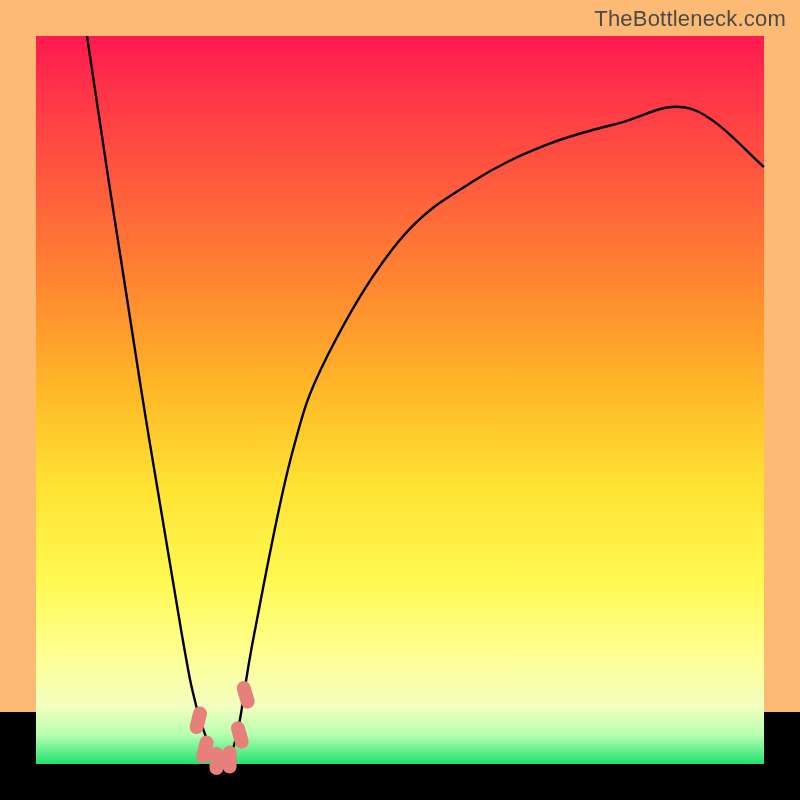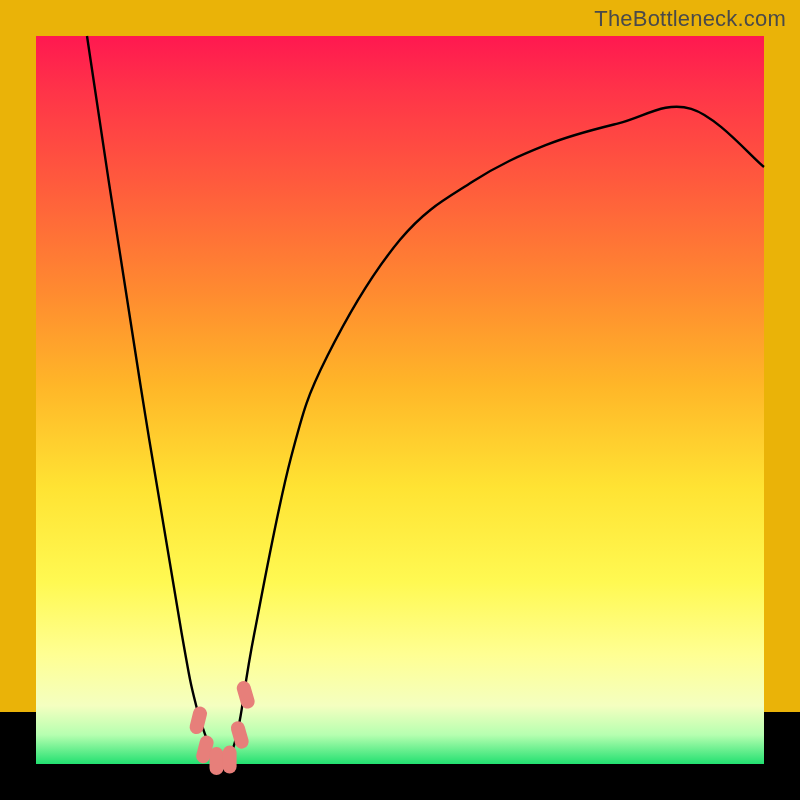--- a/index.html
+++ b/index.html
@@ -10,21 +10,21 @@
     overflow: hidden;
     background: #000;
     font-family: Arial, Helvetica, sans-serif;
   }
   .frame {
     position: absolute;
     left: 0;
     top: 0;
     width: 800px;
     height: 712px;
-    background: #eab308;
+    background: #fdba74;
   }
   .plot {
     position: absolute;
     left: 36px;
     top: 36px;
     width: 728px;
     height: 728px;
     background: linear-gradient(
       to bottom,
       #ff1850 0%,

